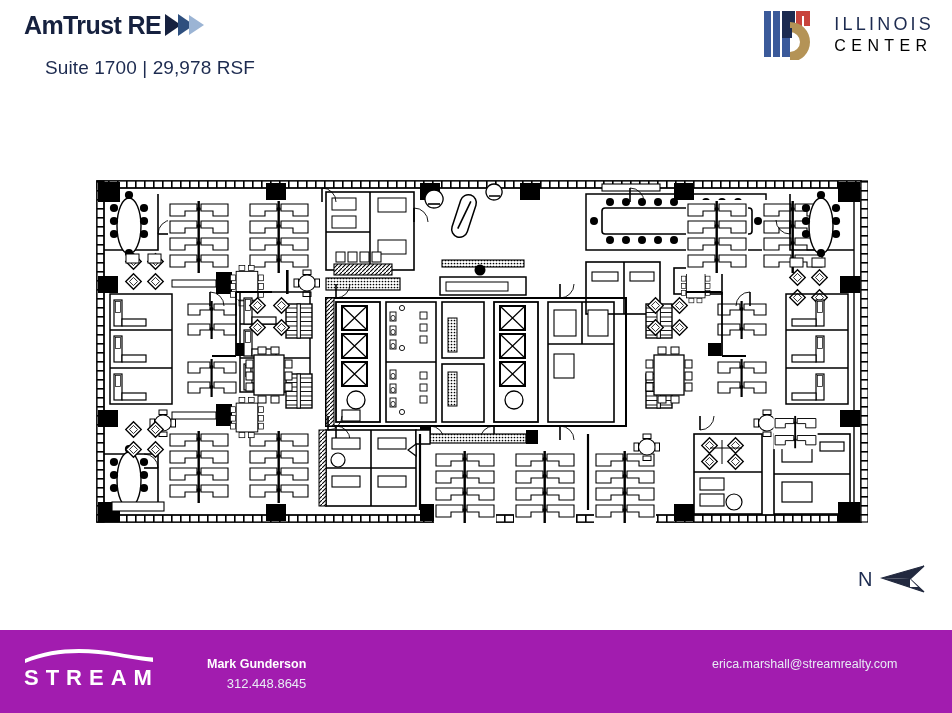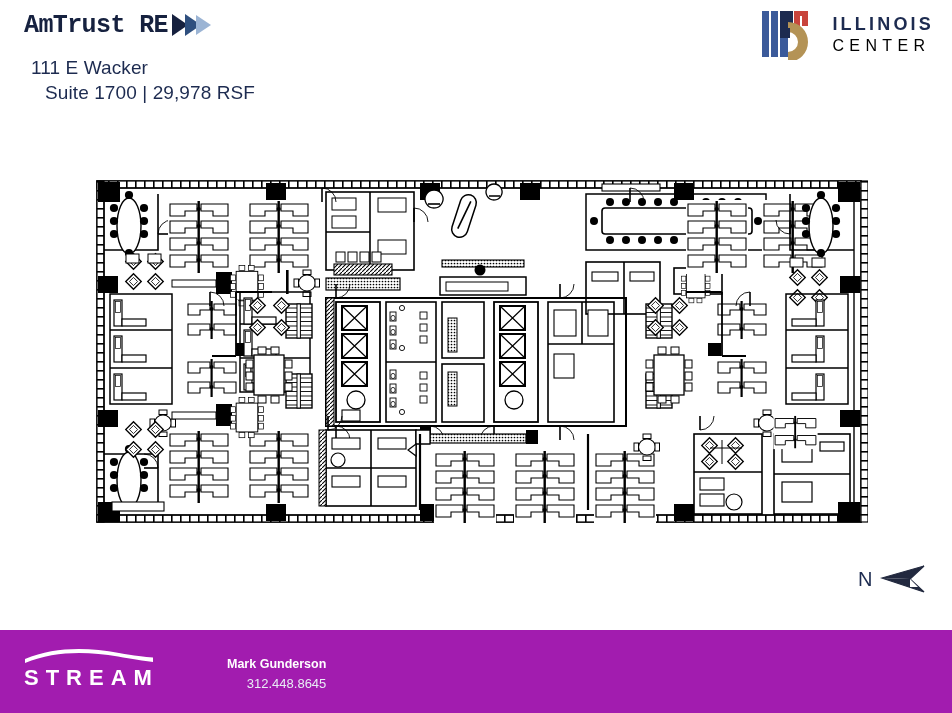--- a/index.html
+++ b/index.html
@@ -18,40 +18,40 @@
   }
 
   
   .amtrust-logo {
     position: absolute; left: 24px; top: 12px;
     display: flex; align-items: center; gap: 2px;
   }
   .amtrust-word {
     font-size: 25px; font-weight: bold; letter-spacing: -0.6px;
     color: #16213f; line-height: 1; white-space: nowrap;
-    font-family: Liberation Mono, monospace;
+    font-family: Liberation Sans, sans-serif;
   }
   .amtrust-mark { position: relative; width: 42px; height: 26px; margin-left: 1px; }
   .amtrust-mark svg { display: block; }
 
   .addr-block {
     position: absolute; left: 31px; top: 55px;
     color: #1d2b50;
   }
   .addr-line1 { font-size: 19px; line-height: 25px; letter-spacing: 0.1px; }
   .addr-line2 { font-size: 19px; line-height: 26px; letter-spacing: 0.1px; margin-left: 14px; }
 
   .ic-logo {
     position: absolute; right: 18px; top: 8px;
     display: flex; align-items: center; gap: 10px;
   }
   .ic-mark { width: 62px; height: 52px; position: relative; }
   .ic-text { line-height: 1; }
   .ic-text .ic-l1 {
-    font-size: 18px; font-weight: bold; letter-spacing: 3.2px;
+    font-size: 18px; font-weight: normal; letter-spacing: 3.2px;
     color: #1d2b50; display: block; text-align: right;
   }
   .ic-text .ic-l2 {
     font-size: 16px; font-weight: 400; letter-spacing: 5.4px;
     color: #000000; display: block; margin-top: 5px;
   }
 
   
   .plan-wrap {
     position: absolute; left: 90px; top: 172px;
@@ -82,42 +82,41 @@
   }
   .stream-wave { width: 130px; height: 16px; display: block; }
   .stream-word {
     color: #ffffff; font-size: 22px; font-weight: bold;
     letter-spacing: 7px; line-height: 1; margin-top: 3px;
     font-family: "Liberation Sans", sans-serif;
   }
   .contact { position: absolute; color: #ffffff; }
   .contact-1 { left: 207px; top: 25px; }
   .contact-2 { left: 712px; top: 25px; }
-  .c-name { font-size: 12.5px; font-weight: bold; line-height: 19px; margin-left: 20px; }
+  .c-name { font-size: 12.5px; font-weight: bold; line-height: 19px; }
   .c-phone { font-size: 13px; font-weight: 400; line-height: 19px; color: #e8ecf5; text-align: right; }
   .c-email { font-size: 12.5px; font-weight: 400; line-height: 19px; color: #e8ecf5; }
 </style>
 </head>
 <body>
 
 <div class="page">
 
   <div class="amtrust-logo">
     <span class="amtrust-word">AmTrust RE</span>
     <span class="amtrust-mark">
       <svg viewBox="0 0 42 26" width="42" height="26">
         <polygon points="1,2 1,24 17,13" fill="#16213f"></polygon>
         <polygon points="14,2 14,24 30,13" fill="#2e4f7e"></polygon>
         <polygon points="25,3 25,23 40,13" fill="#9bb4d4"></polygon>
       </svg>
     </span>
   </div>
 
   <div class="addr-block">
-    <div class="addr-line1">111 E Wacker</div>
     <div class="addr-line2">Suite 1700  |  29,978 RSF</div>
   </div>
 
   <div class="ic-logo">
     <span class="ic-mark">
       <svg viewBox="0 0 62 52" width="62" height="52">
 
         <rect x="2" y="3" width="7" height="46" fill="#3b5a9a"></rect>
         <rect x="11" y="3" width="7" height="46" fill="#3b5a9a"></rect>
         <rect x="20" y="3" width="6" height="46" fill="#2e4272"></rect>
@@ -701,17 +700,18 @@
       </svg>
       <div class="stream-word">STREAM</div>
     </div>
 
     <div class="contact contact-1">
       <div class="c-name">Mark Gunderson</div>
       <div class="c-phone">312.448.8645</div>
     </div>
 
     <div class="contact contact-2">
+      <div class="c-email">erica.marshall@streamrealty.com</div>
     </div>
 
   </div>
 
 </div>
 
 </body></html>

